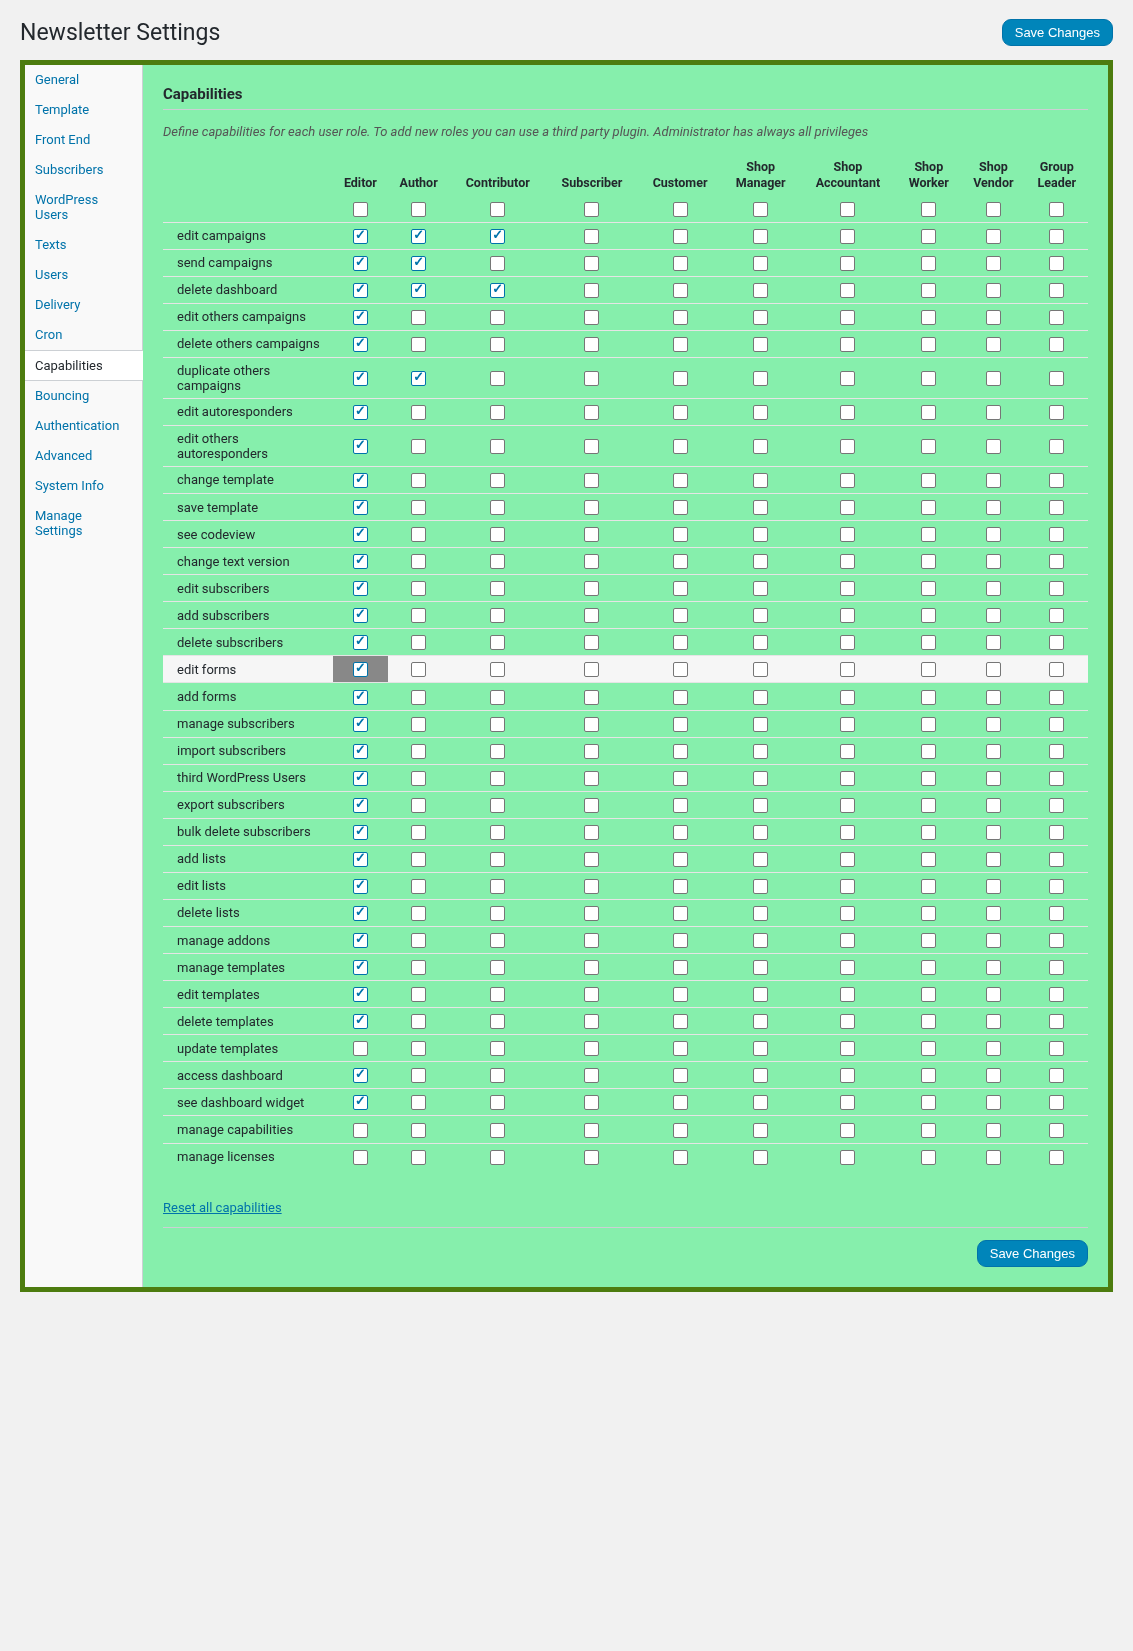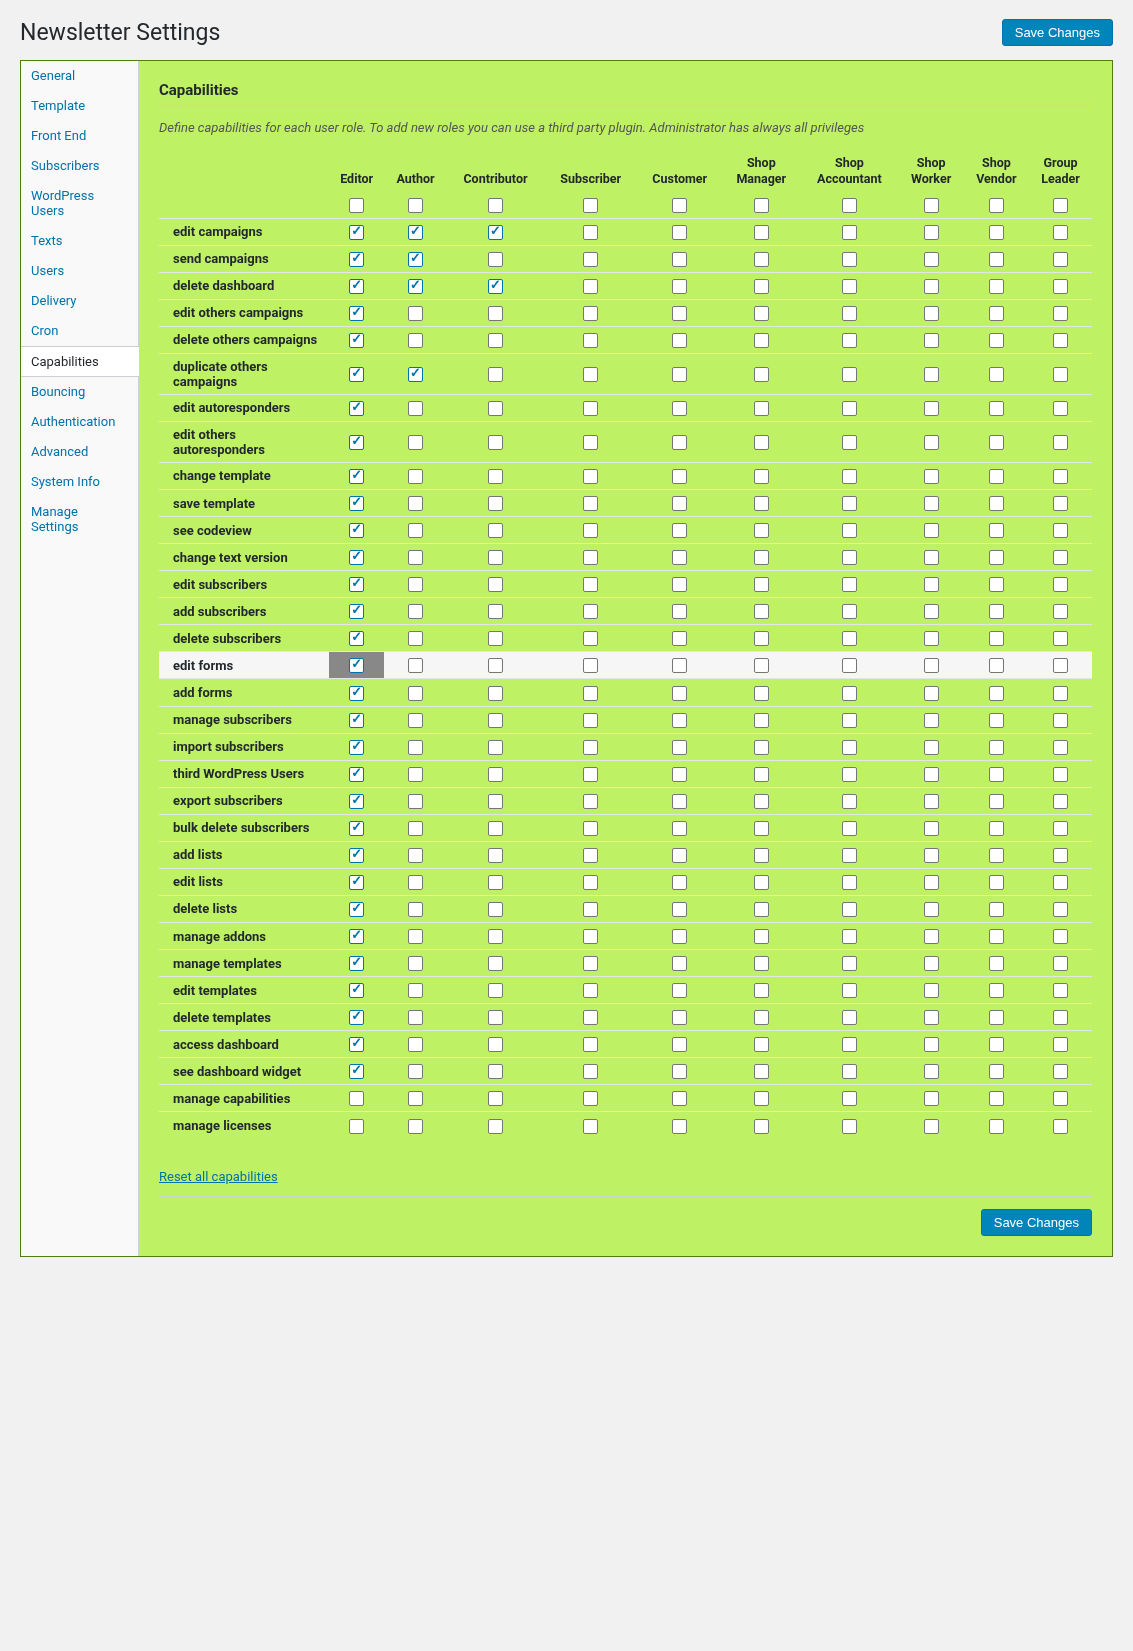--- a/index.html
+++ b/index.html
@@ -23,26 +23,26 @@
   font-size: 23px;
   font-weight: 400;
   color: #23282d;
 }
 .button-primary {
   background: #0085ba;
   border: 1px solid #0073aa;
   color: #fff;
   padding: 5px 12px;
   font-size: 13px;
-  border-radius: 3px;
+  border-radius: 9px;
   cursor: pointer;
 }
 .main-box {
-  background: #bef264;
-  border: 1px solid #4d7c0f;
+  background: #86efac;
+  border: 5px solid #4d7c0f;
   display: flex;
   margin-top: 10px;
 }
 .sidebar {
   width: 118px;
   border-right: 1px solid #ccd0d4;
   background: #f9f9f9;
 }
 .sidebar ul { list-style: none; }
 .sidebar li {
@@ -93,21 +93,21 @@
 }
 table.cap-table th:first-child { text-align: left; width: 170px; }
 table.cap-table td {
   padding: 5px 4px;
   border-top: 1px solid #e5e5e5;
   text-align: center;
   vertical-align: middle;
 }
 table.cap-table td:first-child {
   text-align: left;
-  font-weight: 700;
+  font-weight: 400;
   color: #23282d;
   padding-left: 14px;
 }
 tr.highlighted td { background: #f6f6f6; }
 tr.highlighted td.cell-editor { background: #888; }
 input[type=checkbox] {
   width: 15px;
   height: 15px;
   appearance: none;
   border: 1px solid #767676;
@@ -580,20 +580,33 @@
               <td><input type="checkbox" style=""></td>
               <td><input type="checkbox" style=""></td>
               <td><input type="checkbox" style=""></td>
               <td><input type="checkbox" style=""></td>
               <td><input type="checkbox" style=""></td>
               <td><input type="checkbox" style=""></td>
               <td><input type="checkbox" style=""></td>
               <td><input type="checkbox" style=""></td>
             </tr>
             <tr>
+              <td>update templates</td>
+              <td class="cell-editor"><input type="checkbox" style=""></td>
+              <td><input type="checkbox" style=""></td>
+              <td><input type="checkbox" style=""></td>
+              <td><input type="checkbox" style=""></td>
+              <td><input type="checkbox" style=""></td>
+              <td><input type="checkbox" style=""></td>
+              <td><input type="checkbox" style=""></td>
+              <td><input type="checkbox" style=""></td>
+              <td><input type="checkbox" style=""></td>
+              <td><input type="checkbox" style=""></td>
+            </tr>
+            <tr>
               <td>access dashboard</td>
               <td class="cell-editor"><input type="checkbox" checked="" style=""></td>
               <td><input type="checkbox" style=""></td>
               <td><input type="checkbox" style=""></td>
               <td><input type="checkbox" style=""></td>
               <td><input type="checkbox" style=""></td>
               <td><input type="checkbox" style=""></td>
               <td><input type="checkbox" style=""></td>
               <td><input type="checkbox" style=""></td>
               <td><input type="checkbox" style=""></td>

